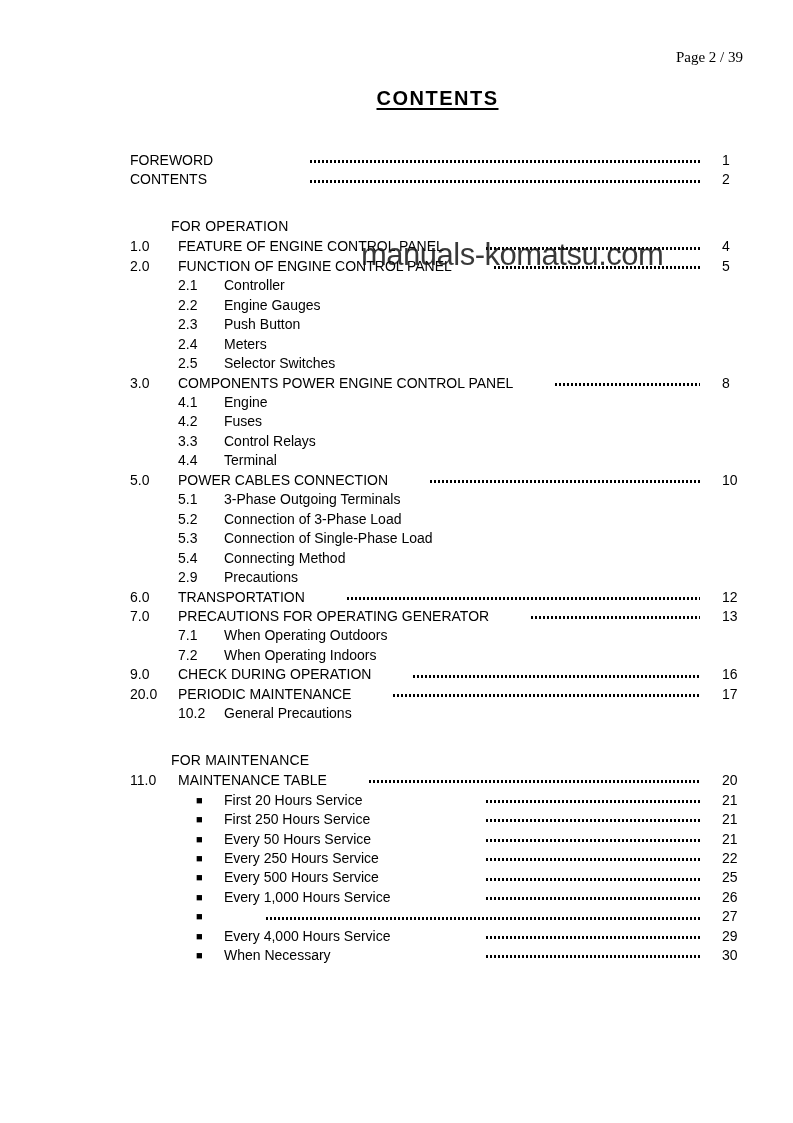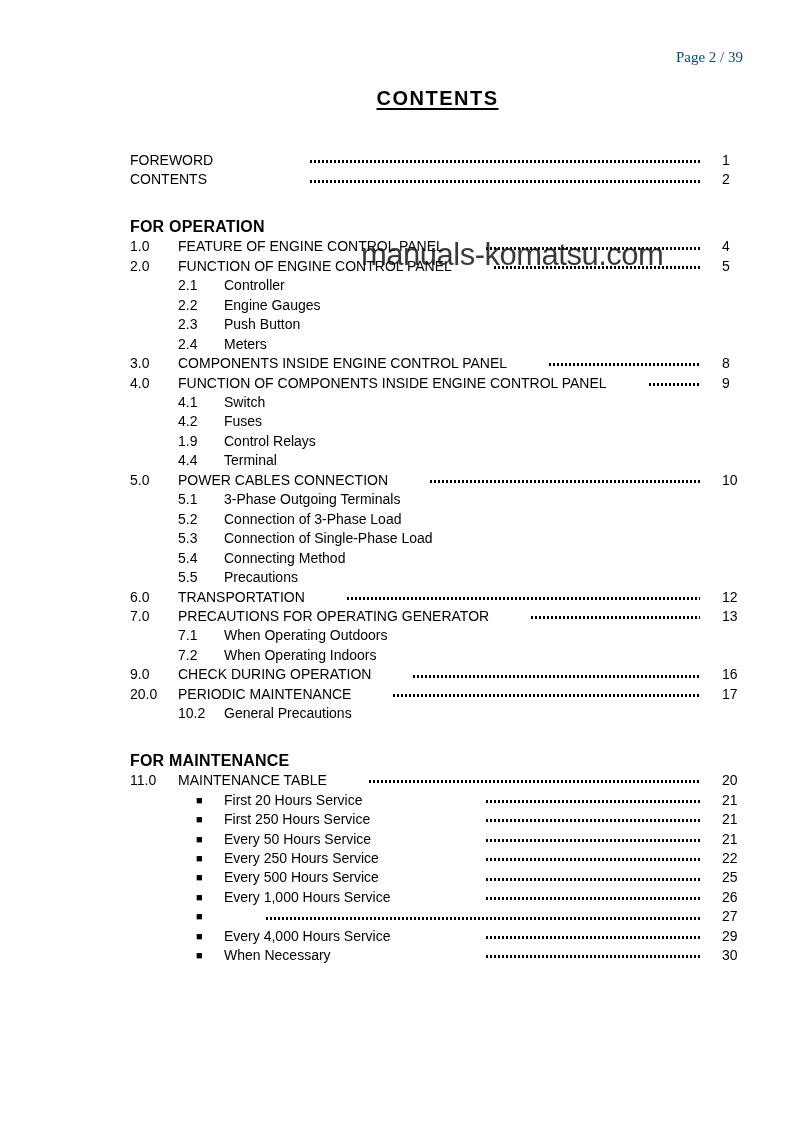--- a/index.html
+++ b/index.html
@@ -10,21 +10,21 @@
     font-family: "Liberation Sans", sans-serif;
     position: relative;
     overflow: hidden;
   }
 
   .page-indicator {
     position: absolute;
     top: 49px; right: 50px;
     font-family: "Liberation Serif", serif;
     font-size: 15px;
-    color: #0c4a6e;
+    color: #000000;
   }
 
   .doc-title {
     position: absolute;
     top: 87px; left: 130px; width: 615px;
     margin: 0;
     text-align: center;
     font-size: 20px;
     font-weight: bold;
     letter-spacing: 1.5px;
@@ -66,26 +66,27 @@
   .bullet-cell {
     width: 46px; flex: none;
     padding-left: 18px;
     box-sizing: border-box;
     font-size: 11px;
     line-height: 19.45px;
   }
   .bullet .rtitle { min-width: 220px; }
 
   .section-heading {
-    font-weight: bold;
-    font-size: 16px;
+    font-weight: normal;
+    font-size: 14px;
     line-height: 19.45px;
     margin-top: 27px;
     margin-bottom: 1px;
     letter-spacing: 0.2px;
+    margin-left: 41px;
   }
 
   .watermark {
     position: absolute;
     left: 361px; top: 237px;
     font-size: 31px;
     letter-spacing: -0.5px;
     color: rgba(22, 22, 22, 0.85);
     white-space: nowrap;
     pointer-events: none;
@@ -138,45 +139,44 @@
       <div class="row sub">
         <span class="num"></span>
         <span class="subnum">2.3</span>
         <span class="rtitle">Push Button</span>
       </div>
       <div class="row sub">
         <span class="num"></span>
         <span class="subnum">2.4</span>
         <span class="rtitle">Meters</span>
       </div>
+      <div class="row sub">
+        <span class="num"></span>
+        <span class="subnum">2.5</span>
+        <span class="rtitle">Selector Switches</span>
+      </div>
       <div class="row main">
         <span class="num">3.0</span>
-        <span class="rtitle">COMPONENTS INSIDE ENGINE CONTROL PANEL</span>
+        <span class="rtitle">COMPONENTS POWER ENGINE CONTROL PANEL</span>
         <span class="leader"></span>
         <span class="pagenum">8</span>
       </div>
-      <div class="row main">
-        <span class="num">4.0</span>
-        <span class="rtitle">FUNCTION OF COMPONENTS INSIDE ENGINE CONTROL PANEL</span>
-        <span class="leader"></span>
-        <span class="pagenum">9</span>
-      </div>
       <div class="row sub">
         <span class="num"></span>
         <span class="subnum">4.1</span>
-        <span class="rtitle">Switch</span>
+        <span class="rtitle">Engine</span>
       </div>
       <div class="row sub">
         <span class="num"></span>
         <span class="subnum">4.2</span>
         <span class="rtitle">Fuses</span>
       </div>
       <div class="row sub">
         <span class="num"></span>
-        <span class="subnum">1.9</span>
+        <span class="subnum">3.3</span>
         <span class="rtitle">Control Relays</span>
       </div>
       <div class="row sub">
         <span class="num"></span>
         <span class="subnum">4.4</span>
         <span class="rtitle">Terminal</span>
       </div>
       <div class="row main">
         <span class="num">5.0</span>
         <span class="rtitle">POWER CABLES CONNECTION</span>
@@ -198,21 +198,21 @@
         <span class="subnum">5.3</span>
         <span class="rtitle">Connection of Single-Phase Load</span>
       </div>
       <div class="row sub">
         <span class="num"></span>
         <span class="subnum">5.4</span>
         <span class="rtitle">Connecting Method</span>
       </div>
       <div class="row sub">
         <span class="num"></span>
-        <span class="subnum">5.5</span>
+        <span class="subnum">2.9</span>
         <span class="rtitle">Precautions</span>
       </div>
       <div class="row main">
         <span class="num">6.0</span>
         <span class="rtitle">TRANSPORTATION</span>
         <span class="leader"></span>
         <span class="pagenum">12</span>
       </div>
       <div class="row main">
         <span class="num">7.0</span>

